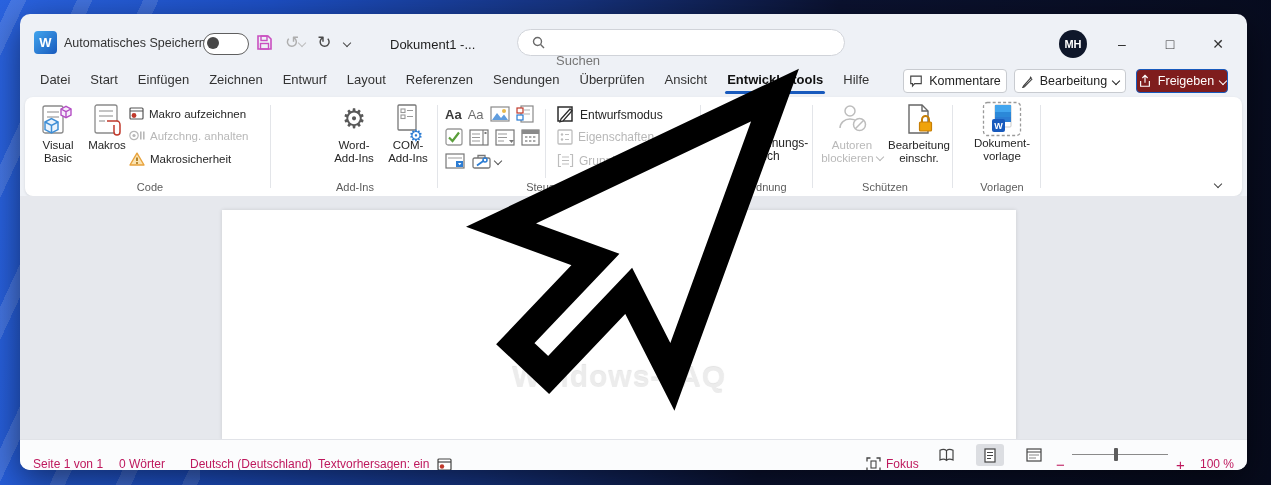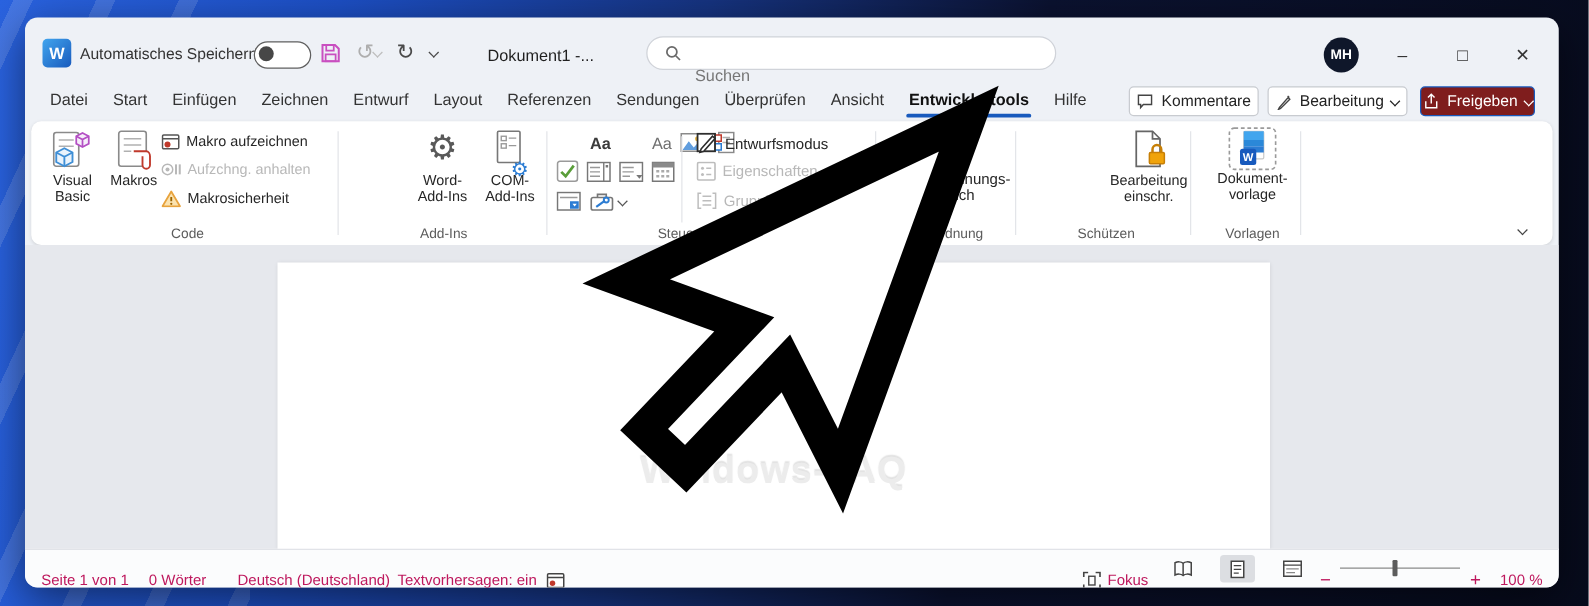--- a/index.html
+++ b/index.html
@@ -46,21 +46,21 @@
   .ribbon{position:absolute;left:5px;top:83px;width:1217px;height:99px;background:#fff;border-radius:8px;
     box-shadow:0 1px 3px rgba(0,0,0,.10);}
   .sep{position:absolute;top:8px;bottom:8px;width:1px;background:#e3e5e9;}
   .grouplabel{position:absolute;bottom:3px;font-size:11px;color:#5c5c5c;text-align:center;}
   .bigbtn{position:absolute;display:flex;flex-direction:column;align-items:center;text-align:center;
     font-size:11.5px;line-height:13px;color:#262626;}
   .bigbtn .ic{height:36px;display:flex;align-items:flex-start;justify-content:center;}
   .smallbtn{position:absolute;display:flex;align-items:center;gap:5px;font-size:11.5px;color:#262626;white-space:nowrap;}
   .disabled{color:#b8b8b8 !important;}
   .gearglyph{font-family:"DejaVu Sans",sans-serif;color:#595959;}
-  .aaicon{font-size:13px;color:#3b3b3b;margin-left:27px;}
+  .aaicon{font-size:13px;color:#3b3b3b;}
   .gridrow{position:absolute;display:flex;gap:6px;align-items:center;}
   
   .docarea{position:absolute;left:0;top:182px;right:0;bottom:30px;background:#e6e8ed;}
   .page{position:absolute;left:202px;top:14px;width:794px;bottom:0;background:#fff;
     box-shadow:0 0 4px rgba(0,0,0,.12);}
   .watermark{position:absolute;left:0;right:0;top:150px;text-align:center;font-size:30px;font-weight:bold;
     color:#ececec;letter-spacing:1px;text-shadow:0 1px 1px #fff,0 -1px 1px #e2e2e2;}
   
   .statusbar{position:absolute;left:0;right:0;bottom:0;height:30px;background:#fbfcfd;border-top:1px solid #e1e3e8;}
   .sitem{position:absolute;top:0;height:48px;display:flex;align-items:center;font-size:12px;color:#be185d;gap:5px;text-align:right;}
@@ -361,20 +361,32 @@
           <line x1="17" y1="13" x2="23" y2="13" stroke="#999" stroke-width="1.2"></line>
           <line x1="17" y1="20" x2="23" y2="20" stroke="#999" stroke-width="1.2"></line>
         </svg>
           </span>
         <span>XML-Zuordnungs-</span>
           <span>bereich</span>
       </div>
       <div class="grouplabel" style="left:685px;width:100px">Zuordnung</div>
       <div class="sep" style="left:787px"></div>
 
+      <div class="bigbtn disabled" style="left:795px;top:6px;width:64px">
+        <span class="ic">
+            <svg width="32" height="32" viewBox="0 0 32 32">
+          <circle cx="14" cy="8" r="5" fill="none" stroke="#bdbdbd" stroke-width="1.5"></circle>
+          <path d="M4 25 a10 9 0 0 1 20 0" fill="none" stroke="#bdbdbd" stroke-width="1.5"></path>
+          <circle cx="23.5" cy="21.5" r="6" fill="#fff" stroke="#bdbdbd" stroke-width="1.5"></circle>
+          <line x1="19.3" y1="25.7" x2="27.7" y2="17.3" stroke="#bdbdbd" stroke-width="1.5"></line>
+        </svg>
+          </span>
+        <span>Autoren</span>
+        <span><span>blockieren</span> <span class="chv"></span></span>
+      </div>
       <div class="bigbtn" style="left:862px;top:6px;width:64px">
         <span class="ic">
             <svg width="32" height="32" viewBox="0 0 32 32">
           <path d="M6 2 h13 l6 6 v22 h-19 z" fill="#fff" stroke="#666" stroke-width="1.4"></path>
           <path d="M19 2 v6 h6" fill="none" stroke="#666" stroke-width="1.4"></path>
           <path d="M19 19 v-2.5 a3.5 3.5 0 0 1 7 0 v2.5" fill="none" stroke="#c77f06" stroke-width="2"></path>
           <rect x="16.5" y="19" width="12" height="9" rx="1" fill="#f0a30a" stroke="#c77f06" stroke-width="1.2"></rect>
         </svg>
           </span>
         <span>Bearbeitung</span>

